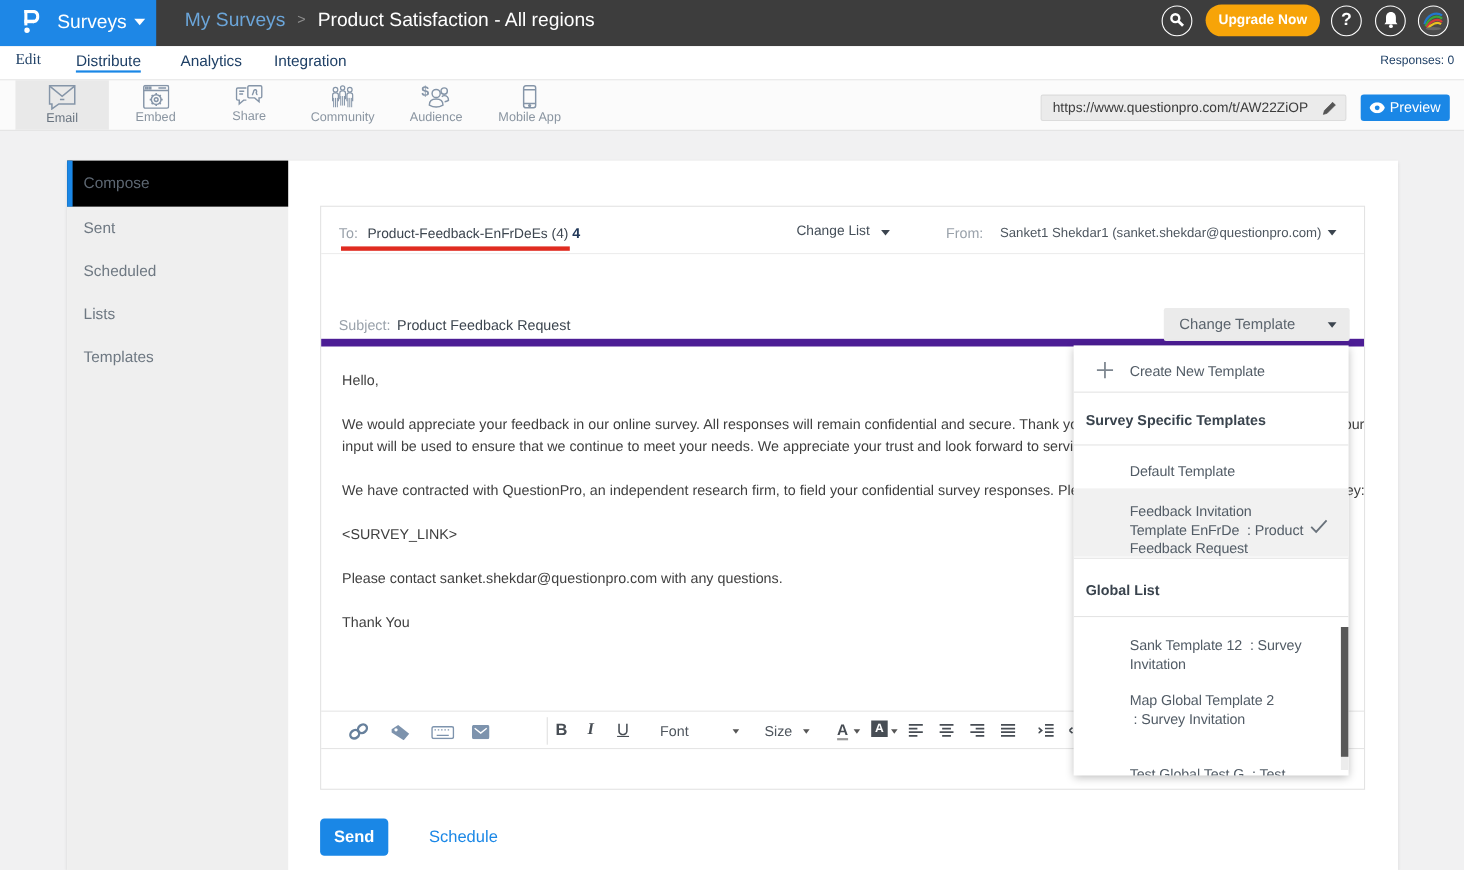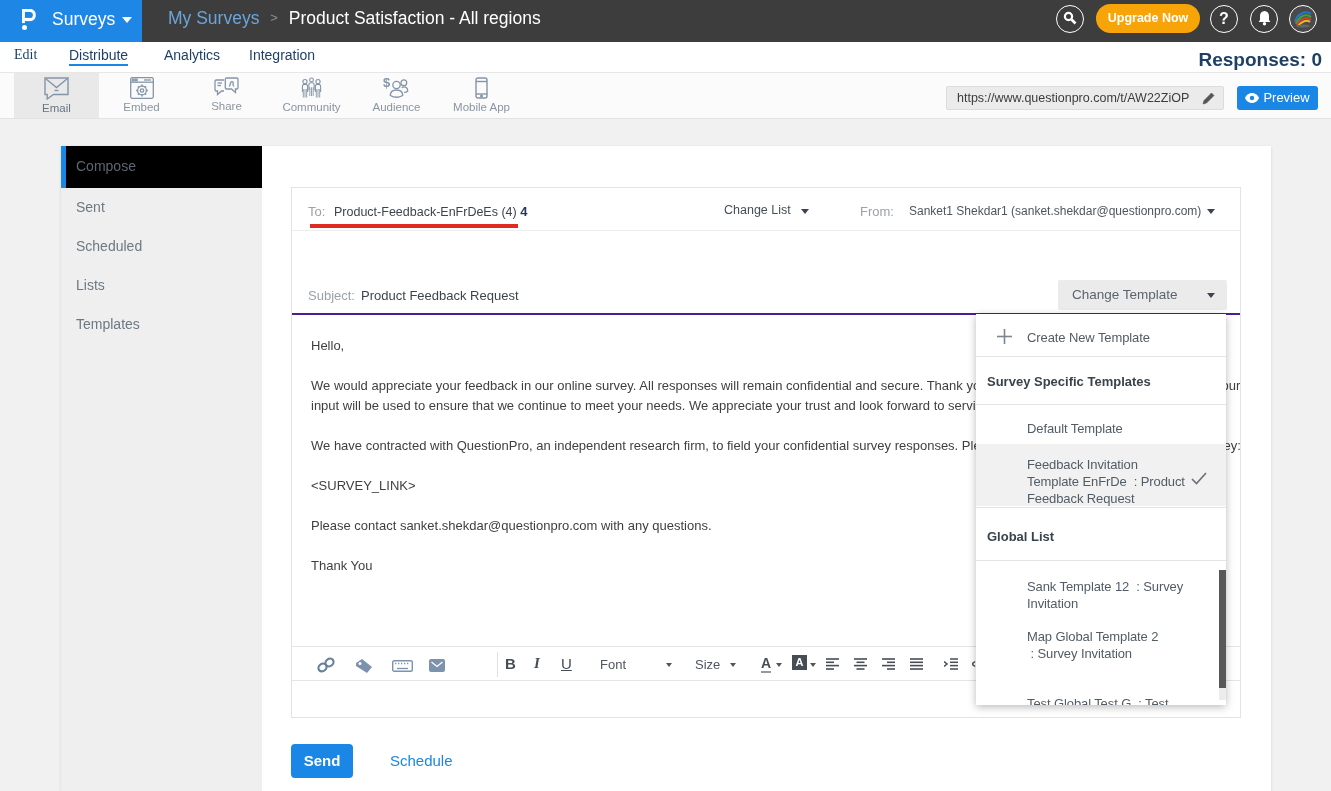--- a/index.html
+++ b/index.html
@@ -14,21 +14,21 @@
 #logo .caret { position:absolute; left:122px; top:17px; width:0; height:0; border-left:5.5px solid transparent; border-right:5.5px solid transparent; border-top:6px solid #fff; }
 #crumb { position:absolute; left:168px; top:8px; font-size:17.5px; color:#6ba5d9; }
 #crumb .sep { color:#8e8e8e; font-size:13px; padding:0 6px; position:relative; top:-2px;}
 #crumb .title { color:#fff; }
 .cir { position:absolute; top:5px; width:28px; height:28px; border:1.6px solid #fff; border-radius:50%; color:#fff; text-align:center; }
 #upgrade { position:absolute; left:1096px; top:4px; width:104px; height:29px; background:#f7a408; border-radius:15px; color:#fff; font-weight:bold; font-size:12.5px; text-align:center; line-height:29px; }
 
 
 #tabbar { position:absolute; left:0; top:42px; width:1331px; height:31px; background:#fff; }
 #tabbar .tab { position:absolute; top:6px; font-size:14px; line-height:14px; color:#1f4066; }
-#tabbar .resp { position:absolute; right:9px; top:7px; font-size:19px; color:#1f4066;font-weight:bold; }
+#tabbar .resp { position:absolute; right:9px; top:7px; font-size:11px; color:#1f4066; }
 
 
 #iconbar { position:absolute; left:0; top:72px; width:1331px; height:47px; background:#fbfbfb; border-top:1px solid #e7e7e7; border-bottom:1px solid #e3e3e3; }
 .itile { position:absolute; top:0; width:85px; height:45px; text-align:center; }
 .itile.active { background:#e9e9e9; }
 .itile svg { display:block; margin:4px auto 0; }
 .itile .lbl { display:block; font-size:11.5px; color:#8a95a1; margin-top:2px; }
 .itile.active .lbl { color:#697480; }
 #urlbox { position:absolute; left:946px; top:13px; width:278px; height:24px; background:#ebebeb; border:1px solid #dcdcdc; border-radius:2px; font-size:12.5px; color:#3c3c3c; line-height:22px; padding-left:10px; }
 #previewbtn { position:absolute; left:1237px; top:13px; width:81px; height:24px; background:#1a87e6; border-radius:3px; color:#fff; font-size:13px; text-align:center; line-height:24px; }
@@ -37,21 +37,21 @@
 #card { position:absolute; left:61px; top:146px; width:1210px; height:645px; background:#fff; box-shadow:0 1px 3px rgba(0,0,0,.12); }
 #compose-item { position:absolute; left:0; top:0; width:201px; height:42px; background:#000000; border-left:5px solid #1a87e6; }
 #compose-item span { position:absolute; left:10px; top:12px; font-size:14px; color:#5d6772; }
 #sidegray { position:absolute; left:0; top:42px; width:201px; height:603px; background:#efefef; }
 .sideitem { position:absolute; left:15px; font-size:14px; color:#6e7882; }
 
 
 #cbox { position:absolute; left:230px; top:41px; width:950px; height:531px; border:1px solid #e3e3e3; background:#fff; }
 .row-to { position:absolute; left:0; top:0; width:948px; height:43px; border-bottom:1px solid #ededed; }
 .row-email { position:absolute; left:0; top:44px; width:948px; height:38px; background:#f2f2f2; }
-.row-subj { position:absolute; left:0; top:82px; width:948px; height:45px; border-bottom:2px solid #4c1d95; }
+.row-subj { position:absolute; left:0; top:82px; width:948px; height:45px; border-bottom:7px solid #4c1d95; }
 .lab { color:#9aa2ab; font-size:13px; }
 .val { color:#3c454f; font-size:12.5px; }
 #redbar { position:absolute; left:18px; top:36px; width:208px; height:4px; background:#e02b20; }
 #tplbtn { position:absolute; left:766px; top:10px; width:169px; height:30px; background:#ebebeb; border-radius:2px; }
 #tplbtn span { position:absolute; left:14px; top:7px; font-size:13.5px; color:#5b646d; }
 #tplbtn .c { position:absolute; left:auto; right:12px; top:13px; width:0; height:0; border-left:4.5px solid transparent; border-right:4.5px solid transparent; border-top:5px solid #3c454f; }
 
 #bodyarea { position:absolute; left:0; top:128px; width:948px; height:330px; overflow:hidden; }
 #bodyarea p { font-size:13px; color:#3f3f3f; line-height:20px; margin:20px 0 0 19px; white-space:nowrap; }
 

